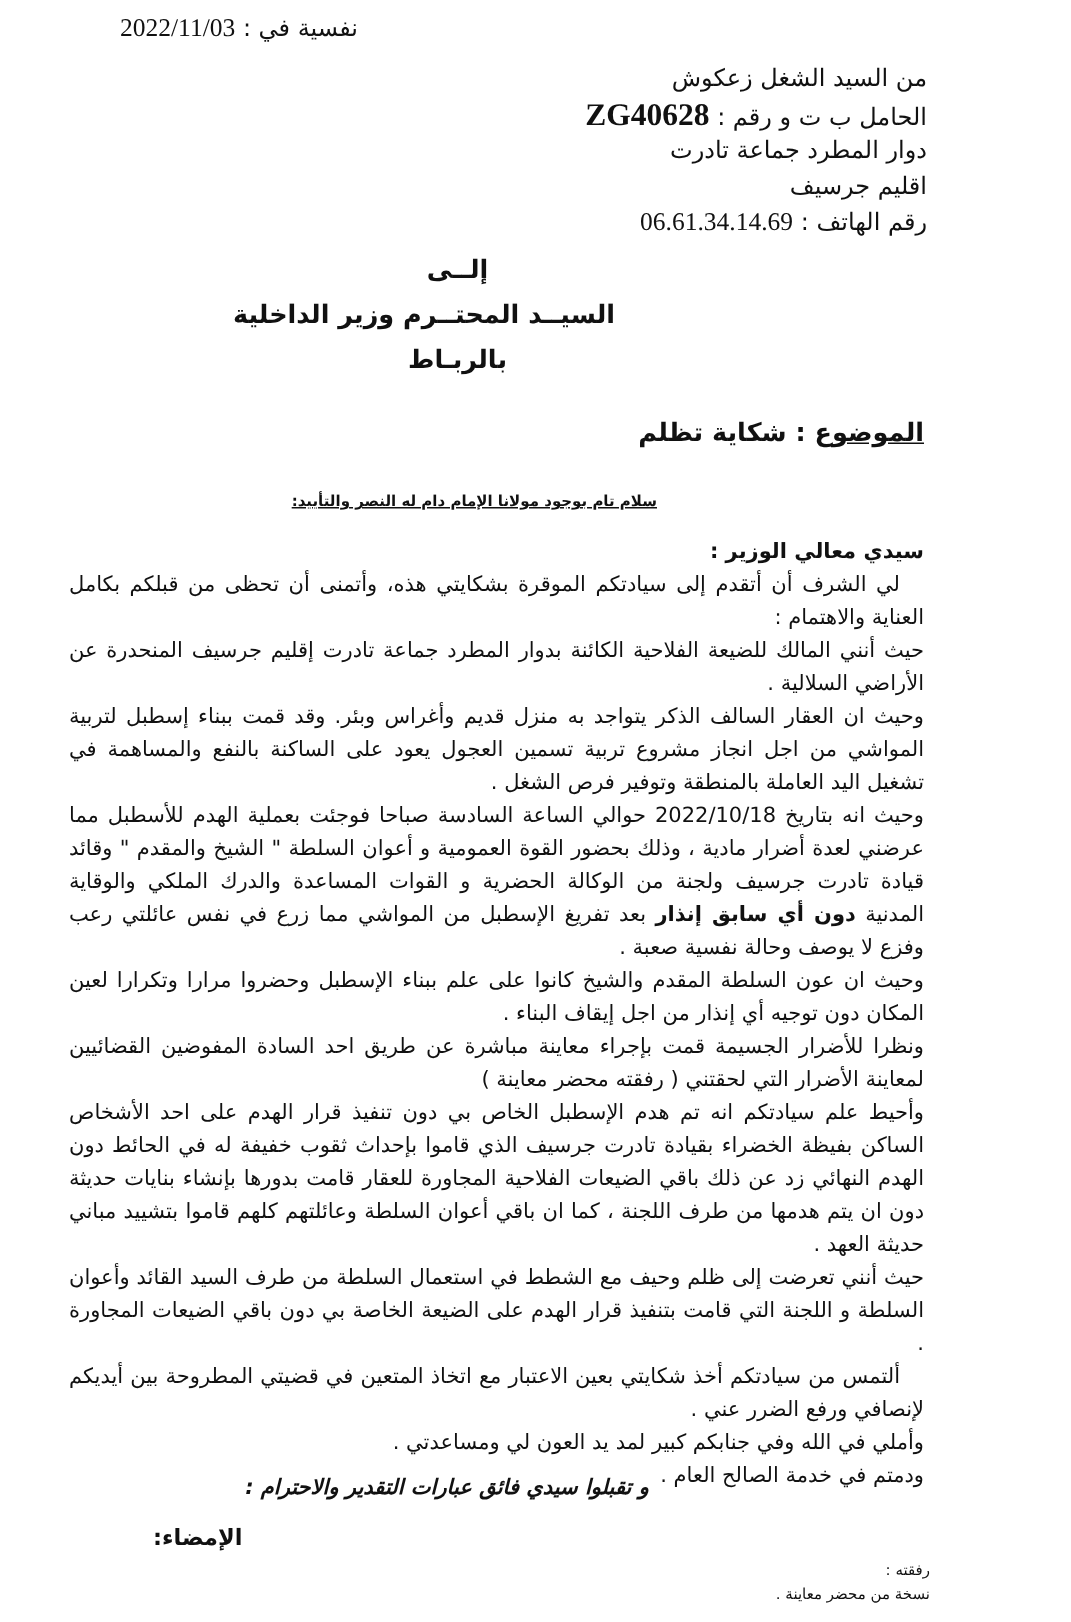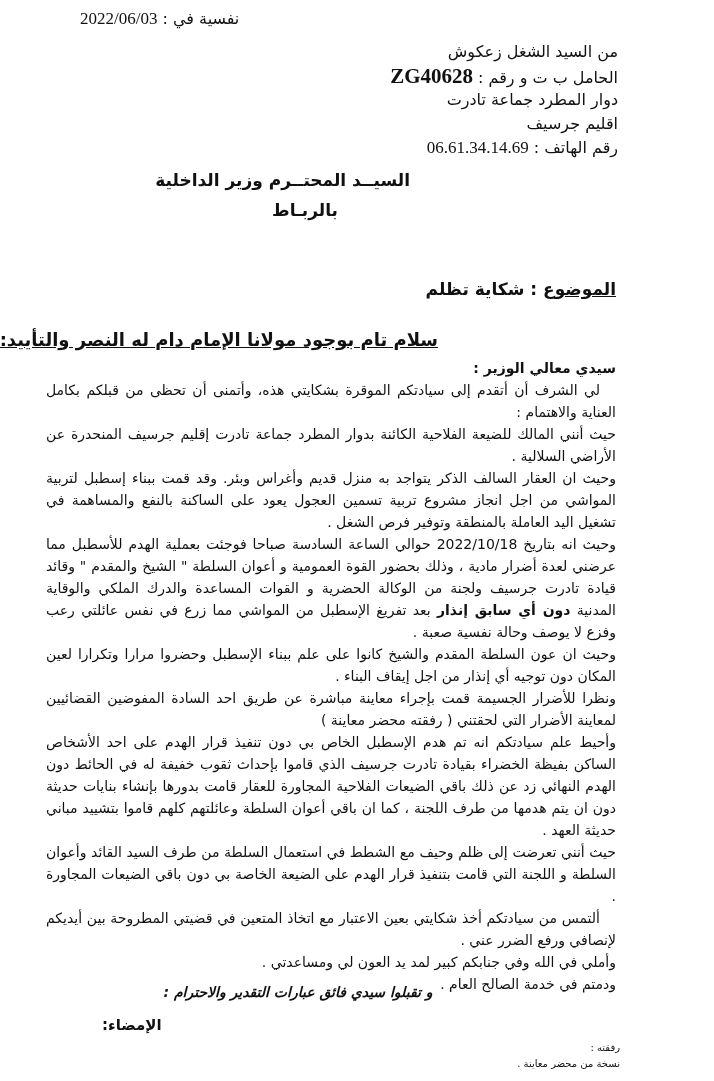--- a/index.html
+++ b/index.html
@@ -15,59 +15,60 @@
   .sender { right: 96px; top: 40px; text-align: right; }
   .sender div { height: 24px; line-height: 24px; font-size: 16px; }
   .num { font-family: "Liberation Serif", "DejaVu Serif", serif; font-size: 17px; }
   .numb { font-weight: bold; font-family: "Liberation Serif", serif; font-size: 21px; }
 
   .addressee { left: 200px; width: 210px; top: 165px; text-align: center; font-weight: bold; font-family: "DejaVu Sans", sans-serif; }
   .addressee div { font-size: 17px; line-height: 30px; }
   .subject { right: 98px; top: 279px; font-weight: bold; font-size: 17px; }
   .subject .lbl { text-decoration: underline; }
 
-  .greeting { right: 276px; top: 329px; font-weight: bold; font-size: 18px; text-decoration: underline; }
+  .greeting { right: 276px; top: 329px; font-weight: bold; font-size: 10px; text-decoration: underline; }
 
   .body {
     position: absolute; right: 98px; width: 570px; top: 357px;
     font-size: 14px; line-height: 22px; text-align: justify; direction: rtl;
     font-family: "DejaVu Sans", sans-serif;
   }
   .body p { margin: 0; }
   .body .indent { text-indent: 16px; }
   .b { font-weight: bold; }
   .closing { position: absolute; left: 0; width: 596px; top: 984px; text-align: center; font-weight: bold; font-style: italic; font-size: 14px; direction: rtl; }
   .sign { left: 102px; top: 1016px; font-weight: bold; font-size: 15px; }
   .attach { right: 94px; top: 1040px; font-size: 10px; line-height: 16px; text-align: right; }
 </style>
 </head>
 <body>
 
 <div class="page">
 
   <div class="abs hdr date">
     <span>نفسية في :</span>
-    <span class="num">2022/06/03</span>
+    <span class="num">2022/11/03</span>
   </div>
 
   <div class="abs sender">
     <div>من السيد الشغل زعكوش</div>
     <div>
       <span>الحامل ب ت و رقم :</span>
       <span class="numb">ZG40628</span>
     </div>
     <div>دوار المطرد جماعة تادرت</div>
     <div>اقليم جرسيف</div>
     <div>
       <span>رقم الهاتف :</span>
       <span class="num">06.61.34.14.69</span>
     </div>
   </div>
 
   <div class="abs addressee">
+    <div>إلــى</div>
     <div>السيــد المحتــرم وزير الداخلية</div>
     <div>بالربـاط</div>
   </div>
 
   <div class="abs subject">
     <span class="lbl">الموضوع</span><span> : </span><span>شكاية تظلم</span>
   </div>
 
   <div class="abs greeting">سلام تام بوجود مولانا الإمام دام له النصر والتأييد:</div>
 

